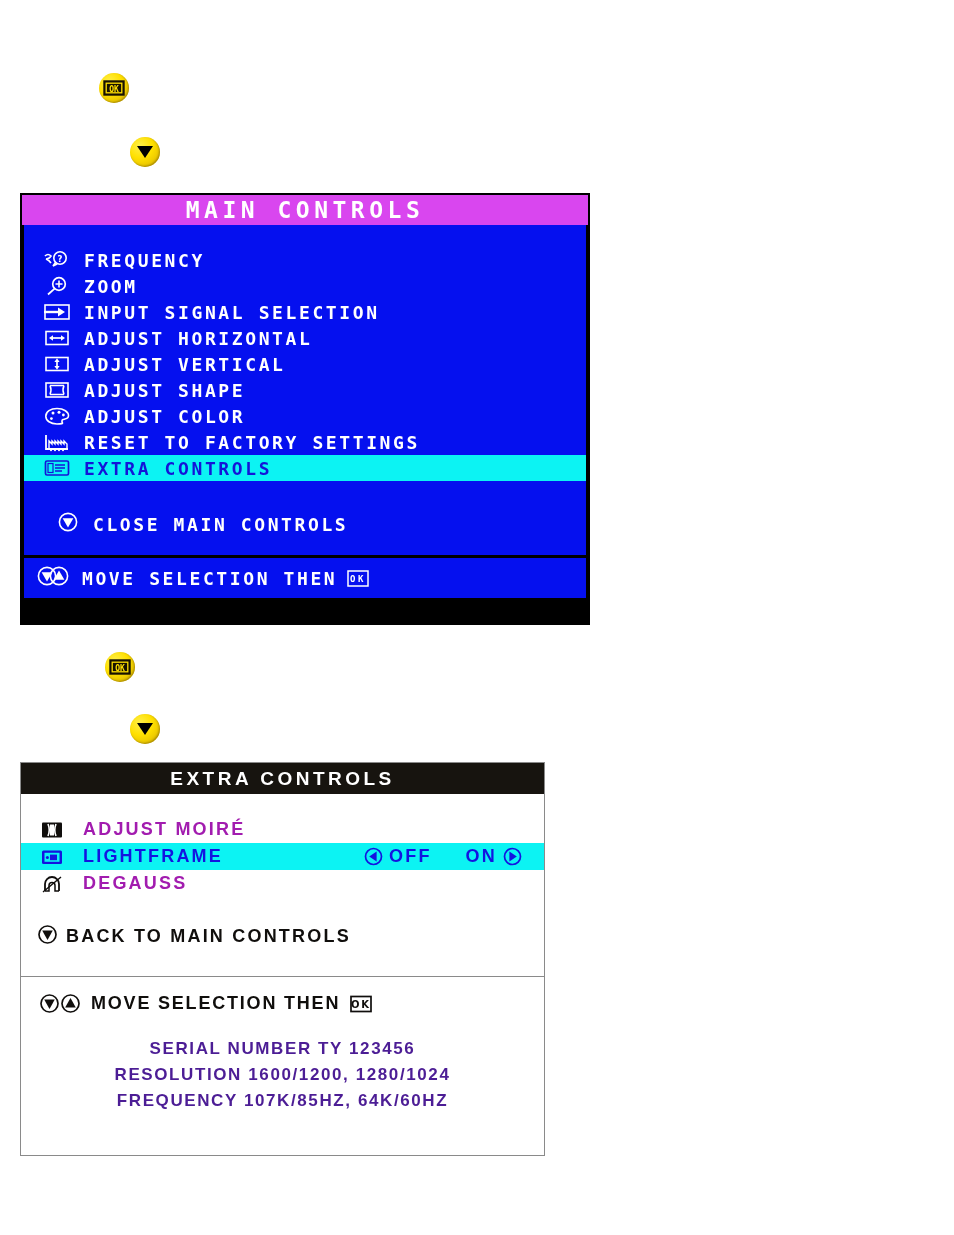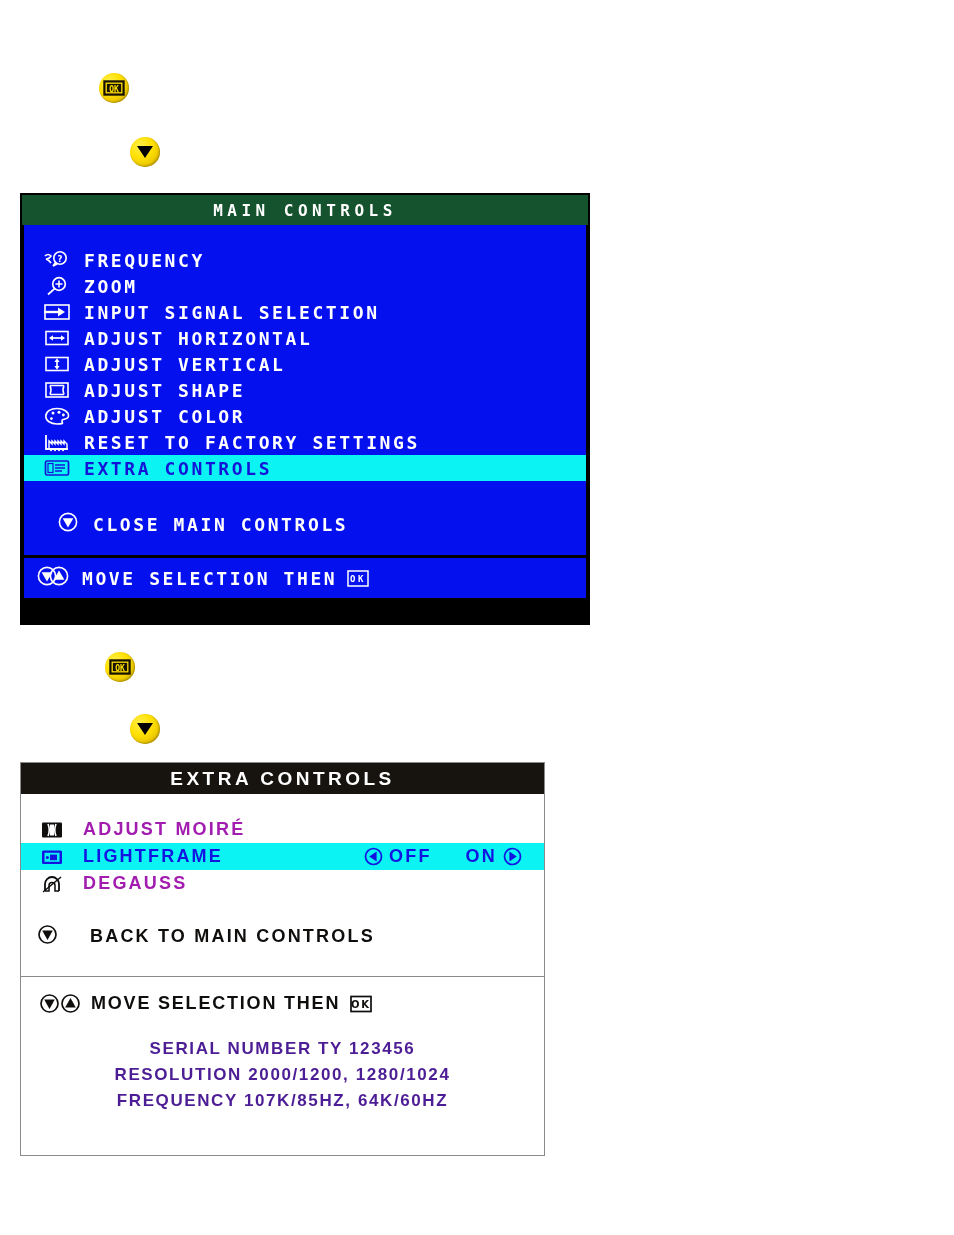--- a/index.html
+++ b/index.html
@@ -35,26 +35,26 @@
     left: 20px;
     top: 193px;
     width: 570px;
     height: 432px;
     background: #000000;
     border: 2px solid #000000;
     box-sizing: border-box;
   }
   #mc-titlebar {
     height: 30px;
-    background: #14532d;
+    background: #d946ef;
     color: #ffffff;
     display: flex;
     align-items: center;
     justify-content: center;
-    font-size: 16px;
+    font-size: 23px;
     font-weight: 700;
     letter-spacing: 4.5px;
     font-family: "DejaVu Sans Mono", monospace;
   }
   #mc-body {
     background: #0510ef;
     margin: 0 2px;
     padding-top: 22px;
     height: 330px;
     box-sizing: border-box;
@@ -194,21 +194,21 @@
     align-items: center;
     height: 27px;
     padding-left: 16px;
     margin-top: 26px;
     color: #100e0c;
   }
   #ec-back-row .ec-label {
     font-size: 18px;
     font-weight: 700;
     letter-spacing: 2.2px;
-    margin-left: 32px;
+    margin-left: 8px;
     white-space: nowrap;
   }
   #ec-footer {
     padding-top: 16px;
   }
   #ec-hint-row {
     display: flex;
     align-items: center;
     padding-left: 18px;
     gap: 10px;
@@ -504,19 +504,19 @@
       <span>
         <svg width="22" height="18" viewBox="0 0 22 18" style="display:block;">
           <rect x="1" y="1.5" width="20" height="15" fill="none" stroke="#100e0c" stroke-width="1.7"></rect>
           <text x="11" y="13.2" font-family="'DejaVu Sans', sans-serif" font-size="10" font-weight="700" fill="#100e0c" text-anchor="middle">OK</text>
         </svg>
       </span>
     </div>
 
     <div id="ec-info-block">
       <div class="ec-info">SERIAL NUMBER TY 123456</div>
-      <div class="ec-info">RESOLUTION 2000/1200, 1280/1024</div>
+      <div class="ec-info">RESOLUTION 1600/1200, 1280/1024</div>
       <div class="ec-info">FREQUENCY 107K/85HZ, 64K/60HZ</div>
     </div>
 
   </div>
 
 </div>
 
 </body></html>

